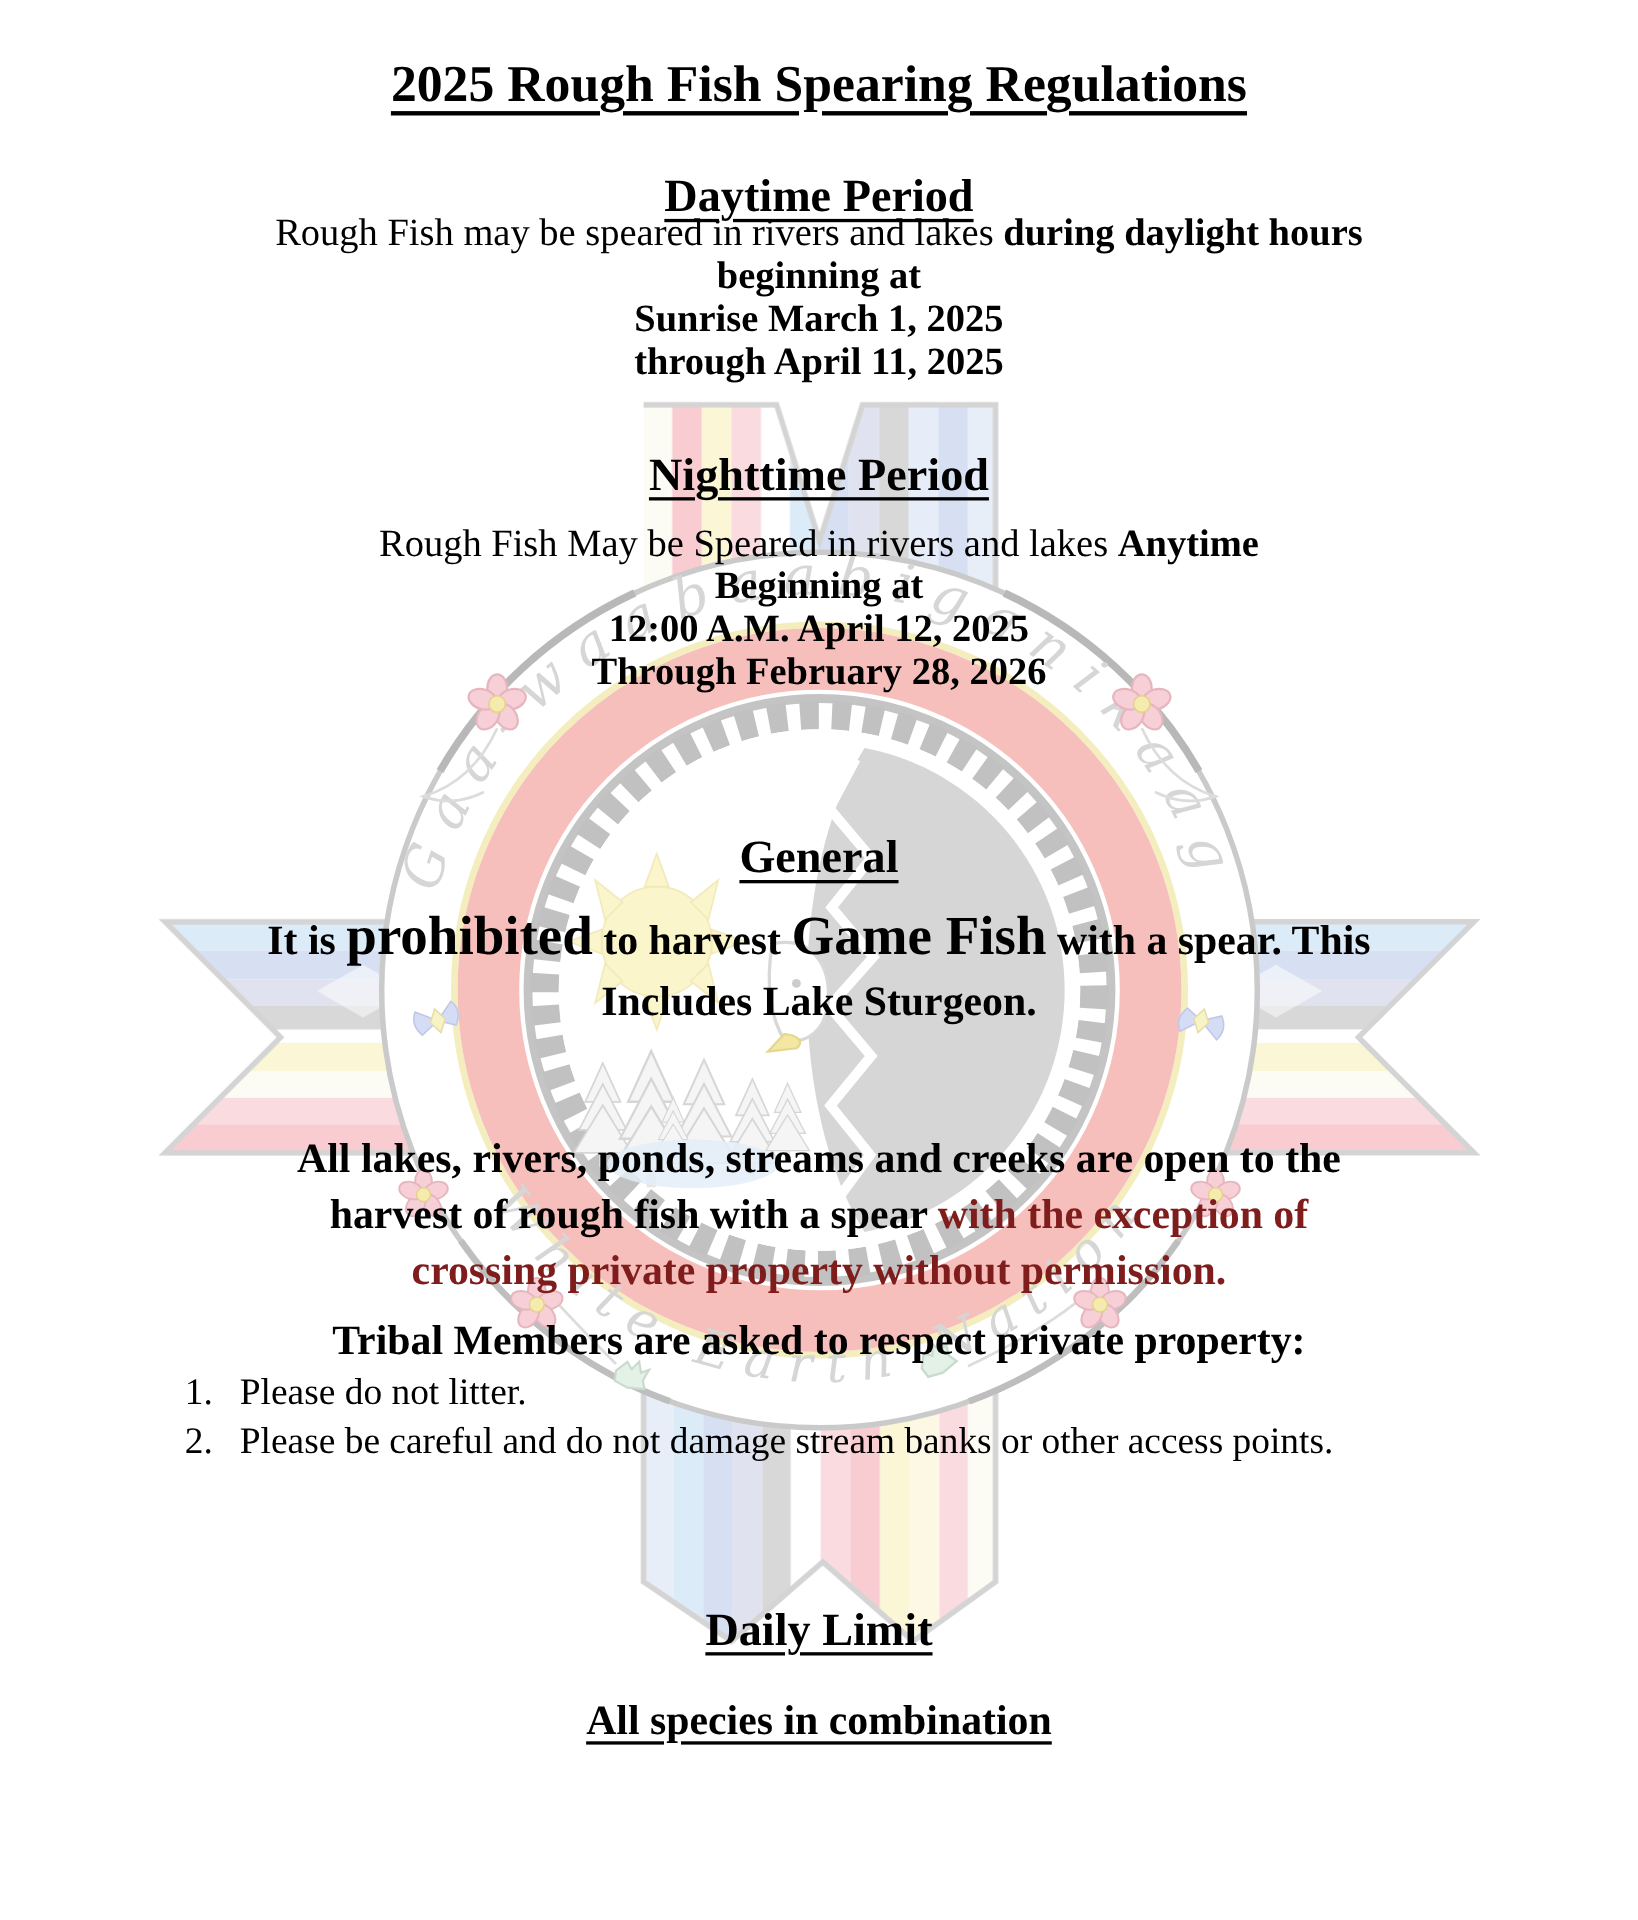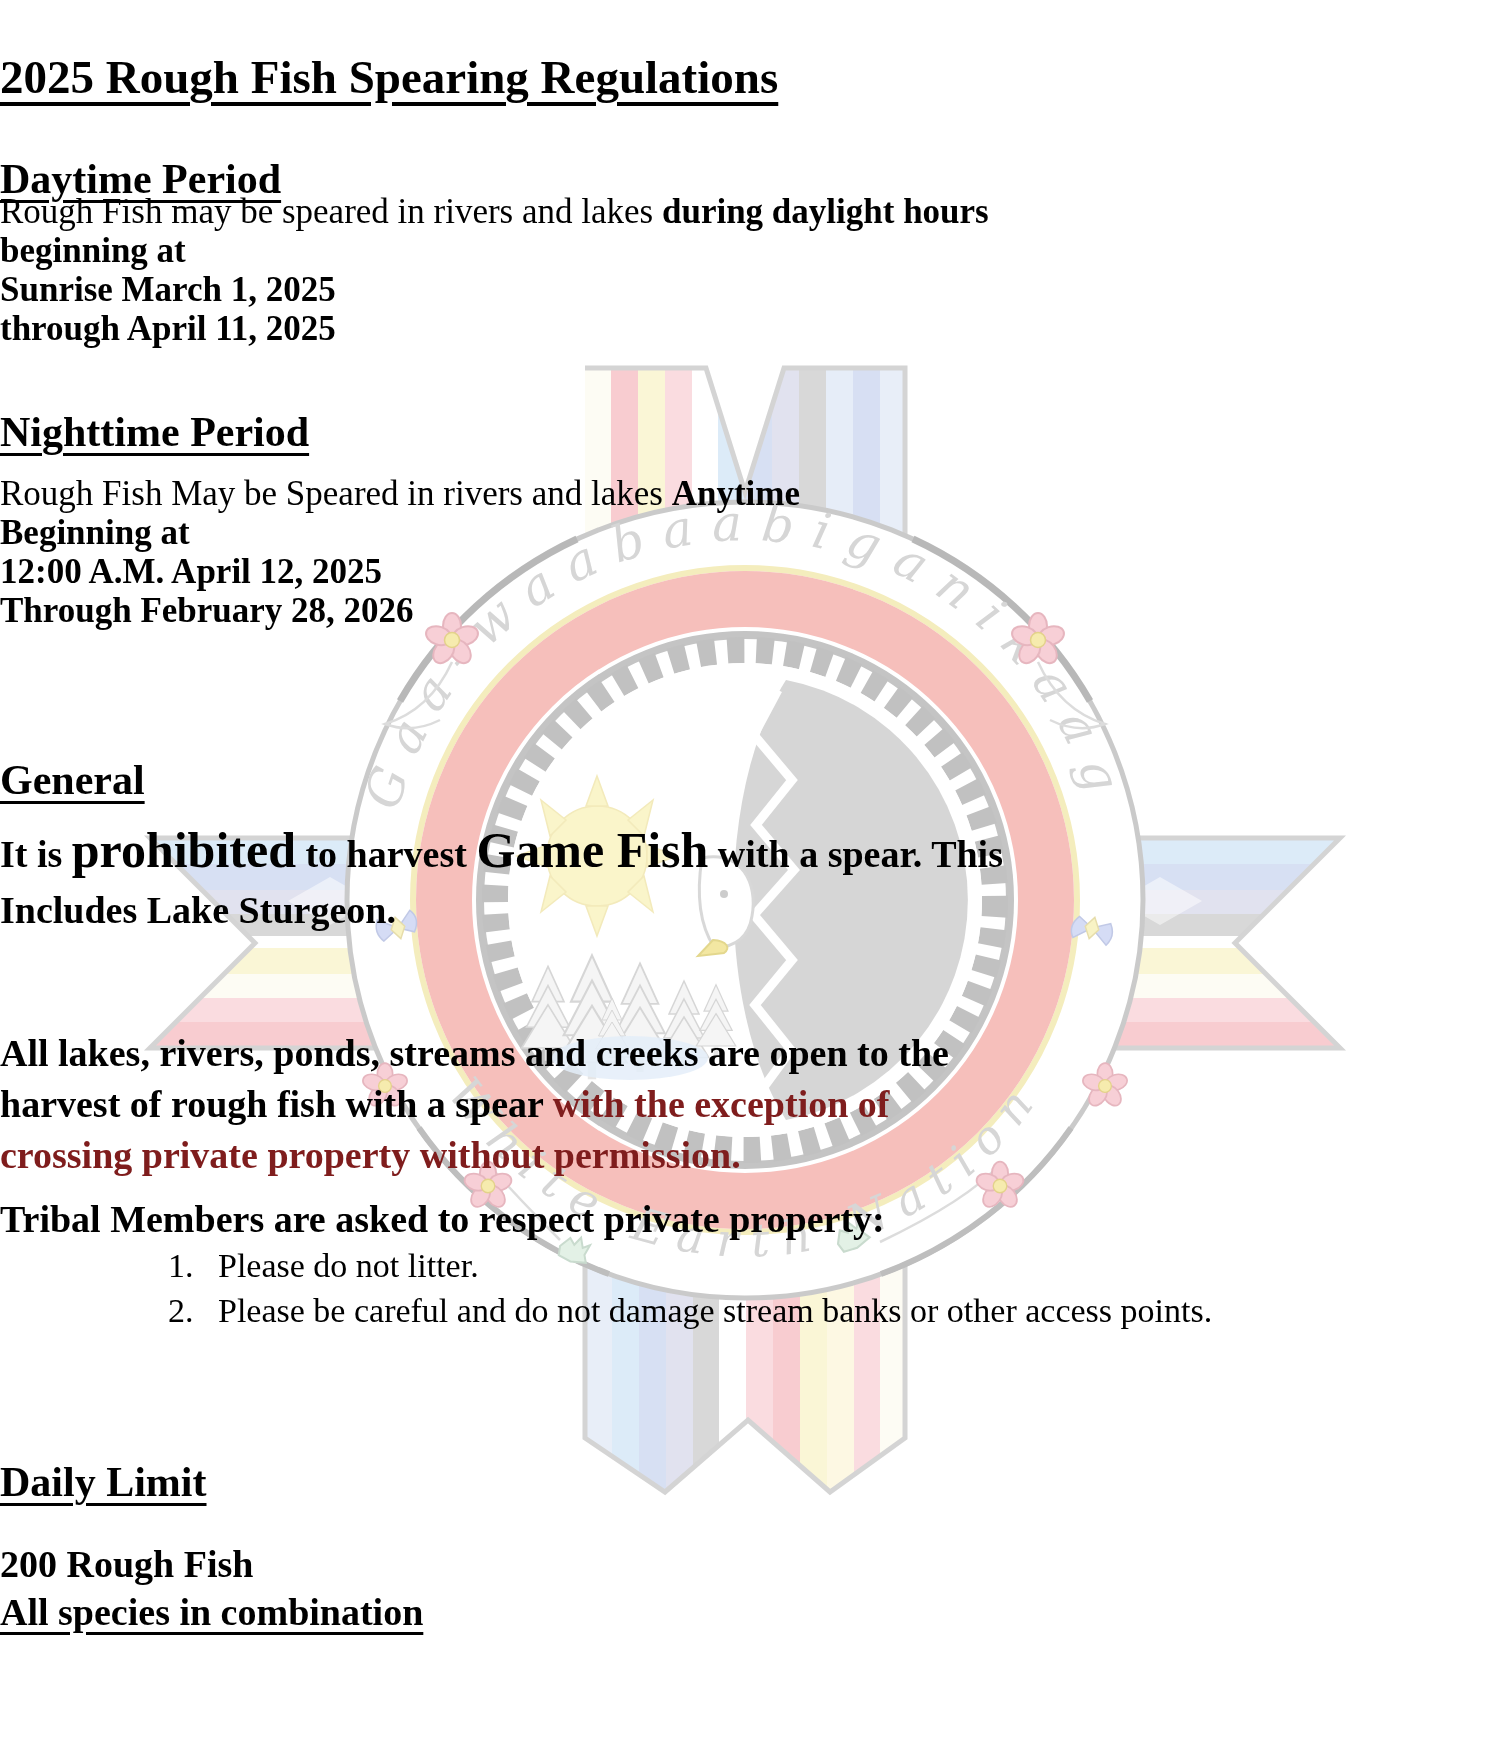--- a/index.html
+++ b/index.html
@@ -6,21 +6,21 @@
   .page{
     position:relative;
     width:1489px;height:1745px;
     margin:0 auto;
     background:#ffffff;
     overflow:hidden;
     font-family:"Liberation Serif", serif;
     color:#000;
   }
   .wm{position:absolute;left:0;top:0;width:1489px;height:1745px;}
-  .abs{position:absolute;left:0;right:0;}
+  .abs{position:absolute;left:0;right:0;text-align:center;}
   .b{font-weight:bold;}
   .u3{text-decoration:underline;text-decoration-thickness:3px;text-underline-offset:7px;}
   .u4{text-decoration:underline;text-decoration-thickness:4px;text-underline-offset:9px;}
   .title{top:50px;font-size:47px;font-weight:bold;}
   .h-day{top:155px;font-size:42px;font-weight:bold;}
   .p-day{top:192px;font-size:35px;line-height:39px;}
   .h-night{top:408px;font-size:42px;font-weight:bold;}
   .p-night{top:474px;font-size:35px;line-height:39px;}
   .h-gen{top:756px;font-size:42px;font-weight:bold;}
   .p-prohibit{top:822px;font-size:38px;line-height:56px;font-weight:bold;}
@@ -282,17 +282,16 @@
     </div>
     <div class="li">
       <span class="num">2.</span>
       <span class="txt">Please be careful and do not damage stream banks or other access points.</span>
     </div>
   </div>
 
   <div class="abs h-daily u3">Daily Limit</div>
 
   <div class="abs p-daily">
-    <div>200 Rough Fish</div>
     <div class="u3">All species in combination</div>
   </div>
 
 </div>
 
 </body></html>

